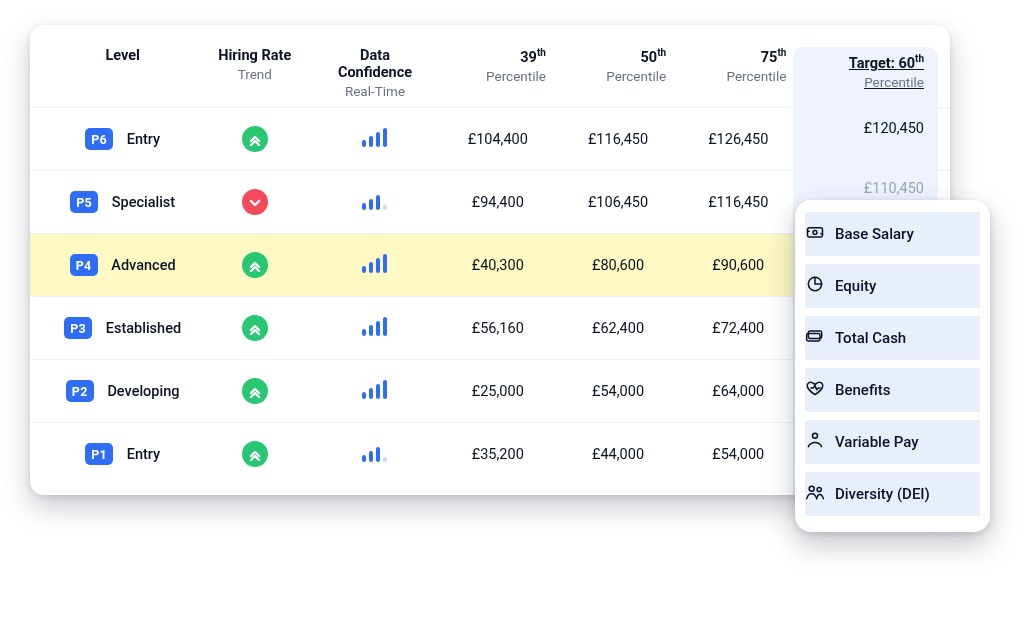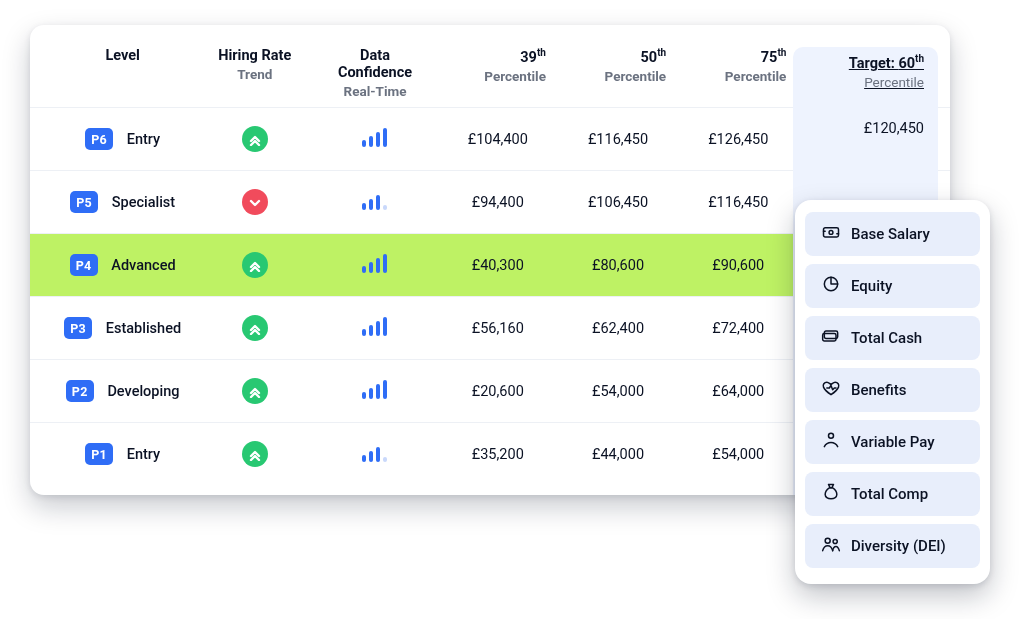--- a/index.html
+++ b/index.html
@@ -27,27 +27,27 @@
   .tbl { width:100%; border-collapse:collapse; table-layout:fixed; }
   .tbl col.c-level  { width:160px; }
   .tbl col.c-hire   { width:110px; }
   .tbl col.c-conf   { width:120px; }
   .tbl col.c-p25    { width:115px; }
   .tbl col.c-p50    { width:115px; }
   .tbl col.c-p75    { width:115px; }
   .tbl col.c-tgt    { width:145px; }
   .tbl th, .tbl td { text-align:center; font-size:14.5px; }
   .tbl th { font-weight:700; padding:0 12px 8px 12px; vertical-align:top; }
-  .tbl th .sub { display:block; font-weight:700; font-size:13.5px; color:#6b7280; margin-top:2px; }
+  .tbl th .sub { display:block; font-weight:400; font-size:13.5px; color:#6b7280; margin-top:2px; }
   .tbl th sup, .targetcol th sup { font-size:10px; }
   .num { text-align:right; padding-right:18px; }
   .tbl thead th.num { text-align:right; }
   .tbl tbody tr { border-top:1px solid #edf0f5; }
   .tbl tbody td { padding:18px 12px; vertical-align:middle; }
-  .tbl tbody tr.sel { background:#bef264; }
+  .tbl tbody tr.sel { background:#fef9c3; }
   .tbl tbody td:first-child { padding-left:30px; }
   .tbl thead th:first-child { padding-left:30px; }
 
   .lvl-badge {
     display:inline-flex; align-items:center; justify-content:center;
     width:28px; height:22px;
     background:#2f6df6; color:#fff; font-weight:700; font-size:12.5px;
     border-radius:5px; margin-right:10px;
     letter-spacing:.3px;
   }
@@ -88,42 +88,43 @@
     width:195px;
     background:#ffffff;
     border-radius:16px;
     box-shadow: 0 12px 28px rgba(10,20,40,0.25), 0 2px 6px rgba(10,20,40,0.12);
     padding:12px 10px 16px 10px;
     display:flex; flex-direction:column; gap:8px;
   }
   .pill {
     display:flex; align-items:center;
     background:#e8eefb;
-    border-radius:8px;
-    padding:10px 16px;
+    border-radius:0;
+    padding:10px 0;
     font-size:15px; font-weight:500;
     gap:10px;
     cursor:pointer;
   }
   .pill svg { width:20px; height:20px; flex:none; }
   .pill svg * { fill:none; stroke:#0b1224; stroke-width:1.8; stroke-linecap:round; stroke-linejoin:round; }
 
 </style>
 </head>
 <body>
 
 <div class="card">
 
   <div class="targetcol">
     <div class="thead">
       <span class="t1"><span>Target: </span><span>60</span><sup>th</sup></span>
       <span class="t2">Percentile</span>
     </div>
     <div class="trows">
         <div class="row">£120,450</div>
+        <div class="row fade">£110,450</div>
         <div class="row"></div>
         <div class="row"></div>
         <div class="row"></div>
         <div class="row"></div>
       </div>
   </div>
 
   <table class="tbl">
     <colgroup>
       <col class="c-level">
@@ -260,21 +261,21 @@
                 <path d="M3 9 L7 5 L11 9"></path>
                 <path d="M3 13 L7 9 L11 13"></path>
               </svg>
             </span></td>
     <td><span class="bars">
               <span style="height:7px" class=""></span>
               <span style="height:11px" class=""></span>
               <span style="height:15px" class=""></span>
               <span style="height:19px" class=""></span>
             </span></td>
-    <td class="num">£20,600</td>
+    <td class="num">£25,000</td>
     <td class="num">£54,000</td>
     <td class="num">£64,000</td>
     <td></td>
         </tr>
         <tr>
     <td>
       <span class="lvl-badge">P1</span>
       <span class="lvl-label">Entry</span>
     </td>
     <td><span class="trend-dot trend-up">
@@ -328,27 +329,20 @@
           <path d="M7 12h3l2-3 2 5 2-2h2"></path>
         </svg></span>
       <span>Benefits</span>
     </div>
     <div class="pill">
       <span><svg viewBox="0 0 24 24">
           <circle cx="12" cy="7" r="3"></circle>
           <path d="M4 20c2-4 6-5 8-5s6 1 8 5"></path>
         </svg></span>
       <span>Variable Pay</span>
-    </div>
-    <div class="pill">
-      <span><svg viewBox="0 0 24 24">
-          <path d="M9 3h6l-2 4h-2z"></path>
-          <path d="M10 7h4c3 2 5 5 5 8 0 3-3 5-7 5s-7-2-7-5c0-3 2-6 5-8z"></path>
-        </svg></span>
-      <span>Total Comp</span>
     </div>
     <div class="pill">
       <span><svg viewBox="0 0 24 24">
           <circle cx="8" cy="8" r="3"></circle>
           <circle cx="17" cy="9" r="2.5"></circle>
           <path d="M2 20c1-4 4-6 6-6s5 2 6 6"></path>
           <path d="M14 20c.5-3 2.5-5 4-5s3 1.5 4 5"></path>
         </svg></span>
       <span>Diversity (DEI)</span>
     </div>

